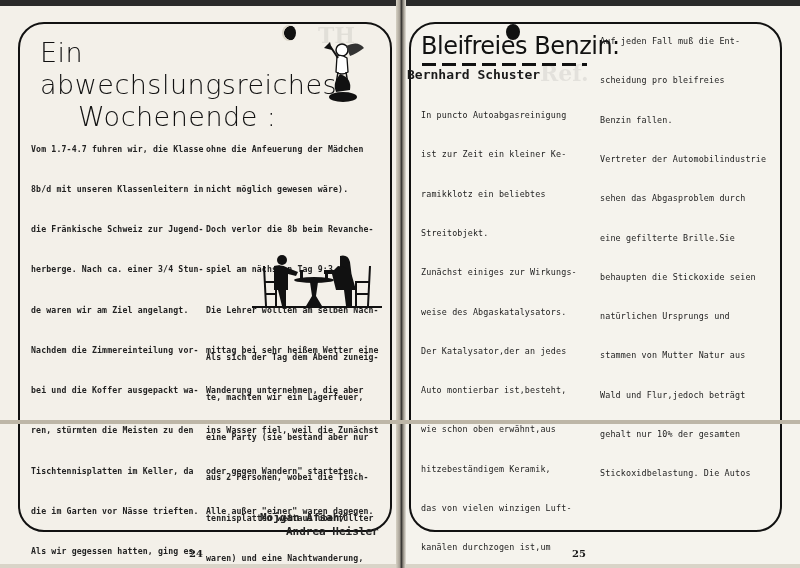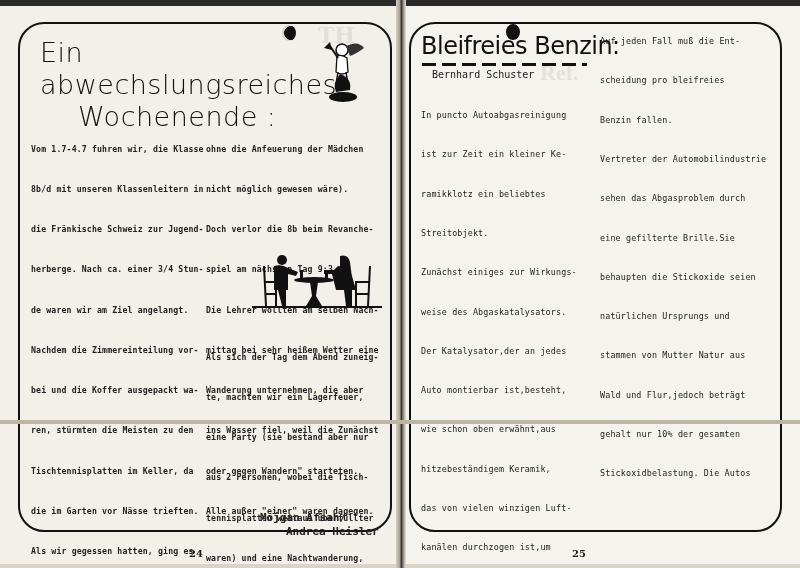--- a/index.html
+++ b/index.html
@@ -25,21 +25,21 @@
     .hole.right { left: 506px; top: 24px; }
 
     .title-left { position: absolute; left: 40px; top: 37px; width: 260px;
       font-family: "DejaVu Sans", sans-serif; font-size: 27px; line-height: 32px; letter-spacing: 0.5px; color: #111; font-weight: 300; }
     .title-left .l2 { display: block; padding-left: 38px; }
 
     .title-right { position: absolute; left: 421px; top: 32px;
       font-family: "DejaVu Sans", sans-serif; font-size: 24px; letter-spacing: -0.5px; color: #111; }
     .title-dash { position: absolute; left: 422px; top: 63px; width: 165px; height: 3px;
       background: repeating-linear-gradient(to right, #111 0 14px, transparent 14px 20px); }
-    .byline { position: absolute; left: 432px; top: 68px; font-size: 10px; line-height: 14px; }
+    .byline { position: absolute; left: 407px; top: 68px; font-size: 13px; line-height: 14px; font-weight: bold; }
 
     .col { position: absolute; font-size: 8.2px; line-height: 13.4px; white-space: pre; letter-spacing: 0.15px; font-weight: bold; color: #222; }
     .col .ln { display: block; }
     .col-l1 { left: 31px; top: 116px; }
     .col-l2 { left: 206px; top: 116px; }
     .col-l3 { left: 206px; top: 324px; }
     .sign { position: absolute; font-size: 11px; line-height: 13.4px; font-weight: bold; color: #222; white-space: pre; }
     .sign1 { left: 260px; top: 511px; }
     .sign2 { left: 286px; top: 525px; }
 
@@ -58,21 +58,21 @@
 <body>
 
 <div class="spread">
   <div class="topband"></div>
 
   <div class="page left"></div>
   <div class="page right"></div>
   <div class="gutter"></div>
 
   <div class="ghost" style="left:318px;top:22px;">TH</div>
-  <div class="ghost" style="left:540px;top:60px;font-family:Liberation Serif, serif;">Ref.</div>
+  <div class="ghost" style="left:540px;top:60px;">Ref.</div>
 
   <div class="frame left"></div>
   <div class="hole left"></div>
 
   <div class="title-left">
     <span>Ein abwechslungsreiches</span>
     <span class="l2">Wochenende :</span>
   </div>
 
   <svg class="cherub" viewBox="0 0 50 66">

